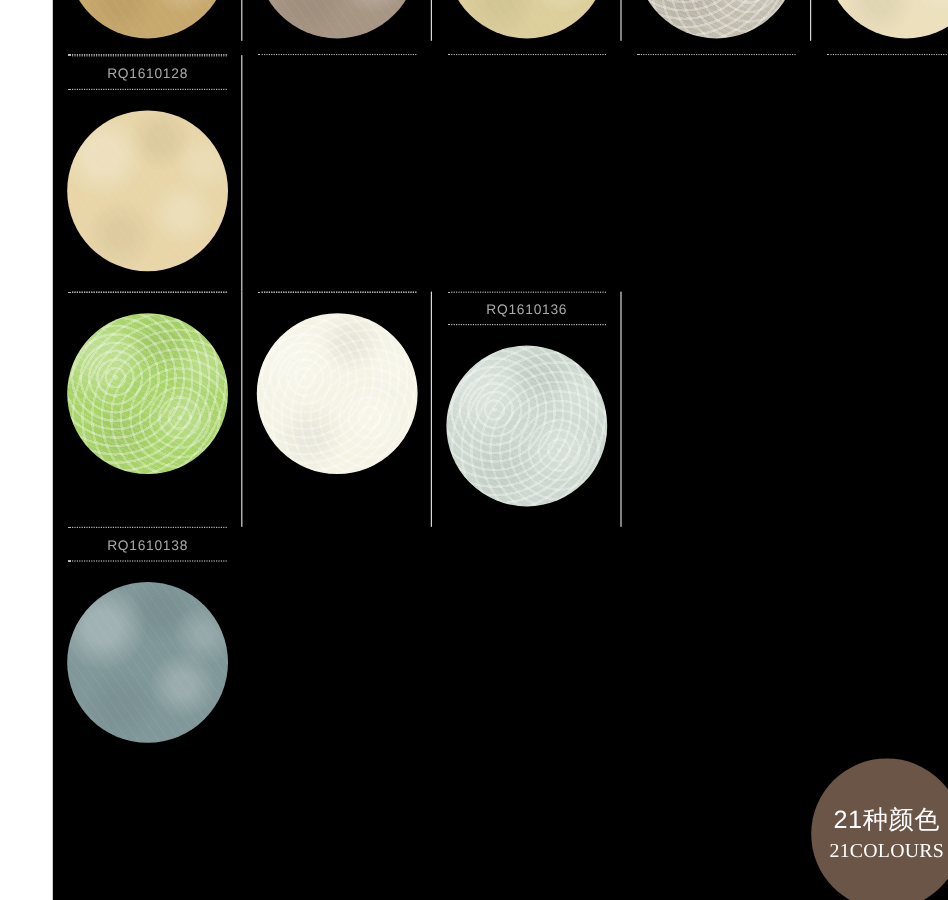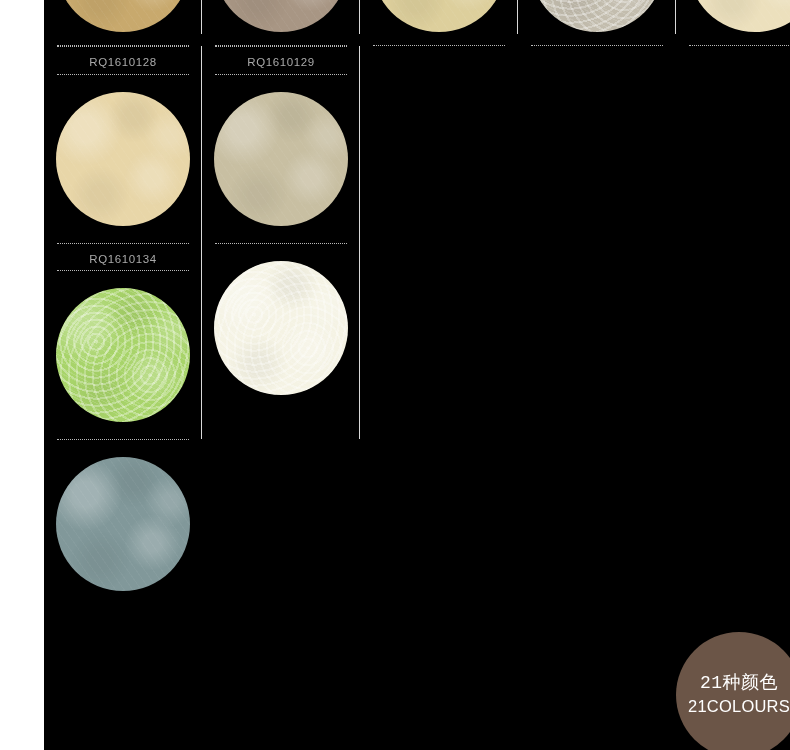--- a/index.html
+++ b/index.html
@@ -173,28 +173,28 @@
     border-radius: 50%;
     display: flex;
     flex-direction: column;
     align-items: center;
     justify-content: center;
     color: #ffffff;
     text-align: center;
     line-height: 1.32;
   }
   .badge-cn {
-    font-size: 18px;
+    font-size: 21px;
     letter-spacing: 0.5px;
-    font-family: Liberation Mono, monospace;
+    font-family: Liberation Sans, sans-serif;
   }
   .badge-en {
     font-size: 16.5px;
     letter-spacing: 0.2px;
-    font-family: Liberation Sans, sans-serif;
+    font-family: Liberation Serif, serif;
   }
 </style>
 </head>
 <body>
 
 <div id="swatch-page">
 
   <div class="swatch-grid">
       <div class="swatch-row row-clipped">
         <div class="swatch-cell">
@@ -230,49 +230,49 @@
       </div>
       <div class="swatch-row">
         <div class="swatch-cell">
           <div class="cell-rule-top"></div>
           <div class="cell-label">RQ1610128</div>
           <div class="cell-rule-under-label"></div>
           <div class="swatch-disc-wrap">
             <div class="swatch-disc tex-smooth" style="background: rgb(232, 214, 168);"></div>
           </div>
         </div>
-        <div class="swatch-cell">
-          <div class="cell-rule-top"></div>
-          <div class="cell-label">RQ1610129</div>
-          <div class="cell-rule-under-label"></div>
-          <div class="swatch-disc-wrap">
-            <div class="swatch-disc tex-smooth" style="background: rgb(200, 191, 162);"></div>
-          </div>
-        </div>
       </div>
       <div class="swatch-row">
         <div class="swatch-cell">
           <div class="cell-rule-top"></div>
-          <div class="cell-label">RQ1610134</div>
           <div class="cell-rule-under-label"></div>
           <div class="swatch-disc-wrap">
             <div class="swatch-disc tex-mottle" style="background: rgb(168, 212, 106);"></div>
           </div>
         </div>
         <div class="swatch-cell">
           <div class="cell-rule-top"></div>
           <div class="cell-rule-under-label"></div>
           <div class="swatch-disc-wrap">
             <div class="swatch-disc tex-mottle" style="background: rgb(245, 243, 228);"></div>
+          </div>
+        </div>
+        <div class="swatch-cell">
+          <div class="cell-rule-top"></div>
+          <div class="cell-label">RQ1610136</div>
+          <div class="cell-rule-under-label"></div>
+          <div class="swatch-disc-wrap">
+            <div class="swatch-disc tex-mottle" style="background: rgb(204, 216, 206);"></div>
           </div>
         </div>
       </div>
       <div class="swatch-row">
         <div class="swatch-cell no-divider">
           <div class="cell-rule-top"></div>
+          <div class="cell-label">RQ1610138</div>
           <div class="cell-rule-under-label"></div>
           <div class="swatch-disc-wrap">
             <div class="swatch-disc tex-smooth" style="background: rgb(129, 152, 154);"></div>
           </div>
         </div>
         <div class="swatch-cell empty-cell"></div>
         <div class="swatch-cell empty-cell"></div>
         <div class="swatch-cell empty-cell"></div>
         <div class="swatch-cell empty-cell"></div>
       </div>

